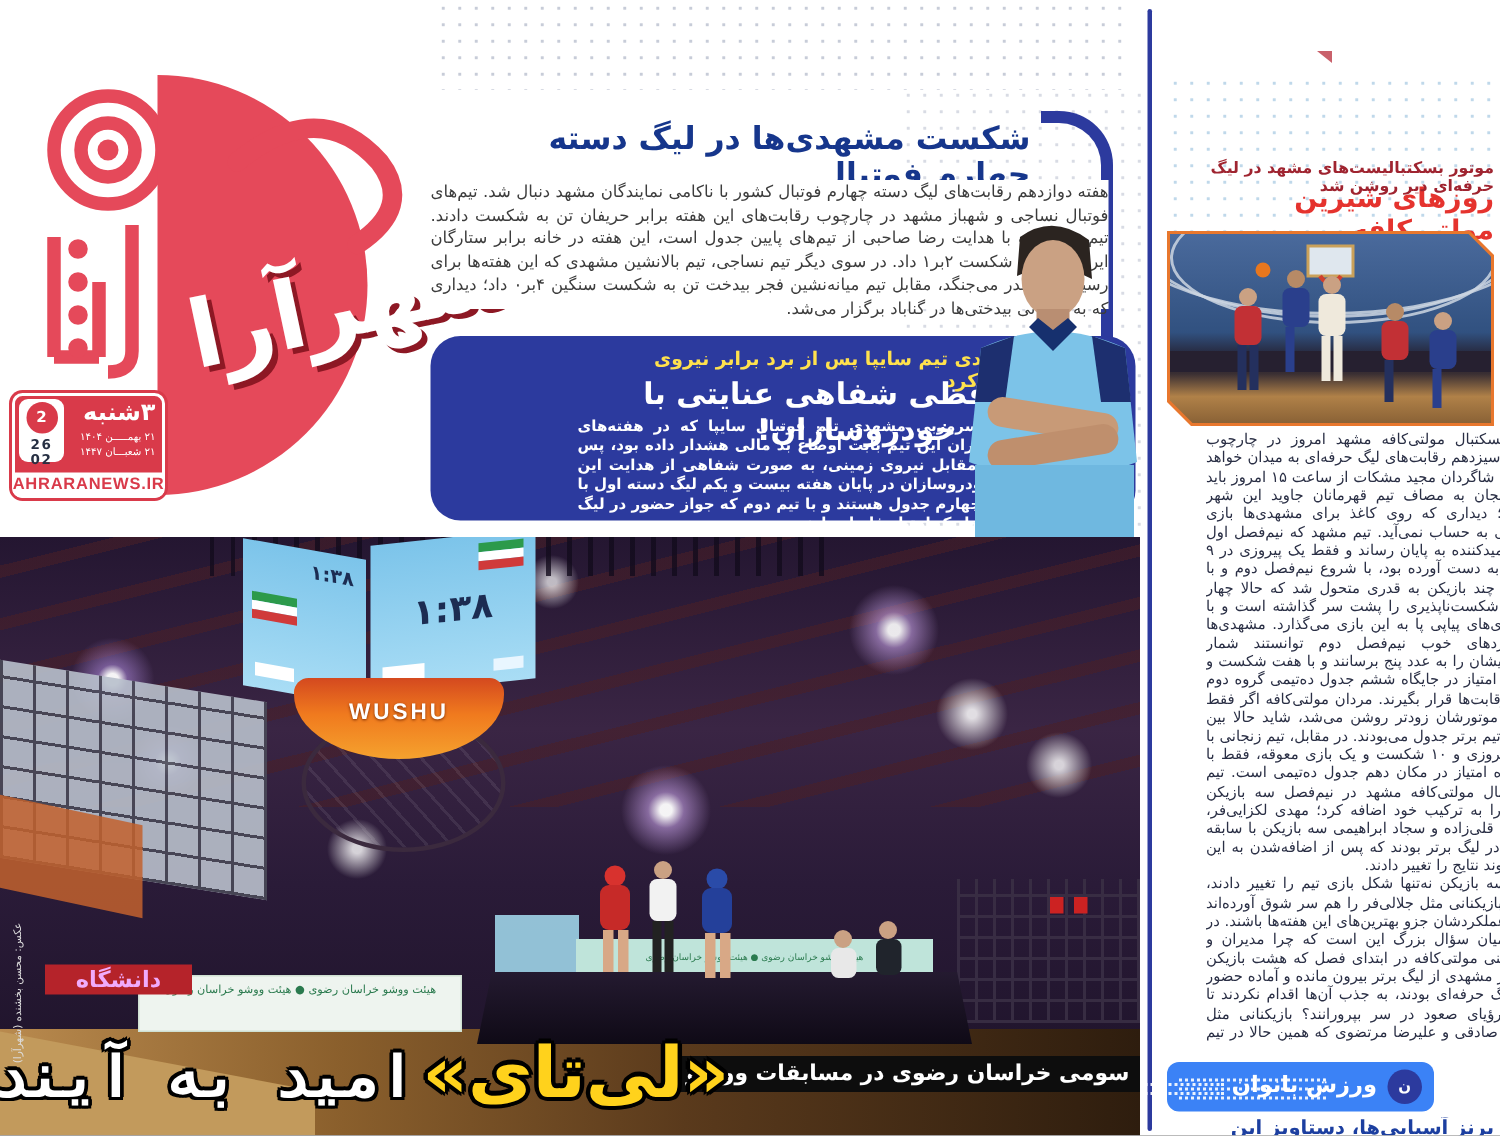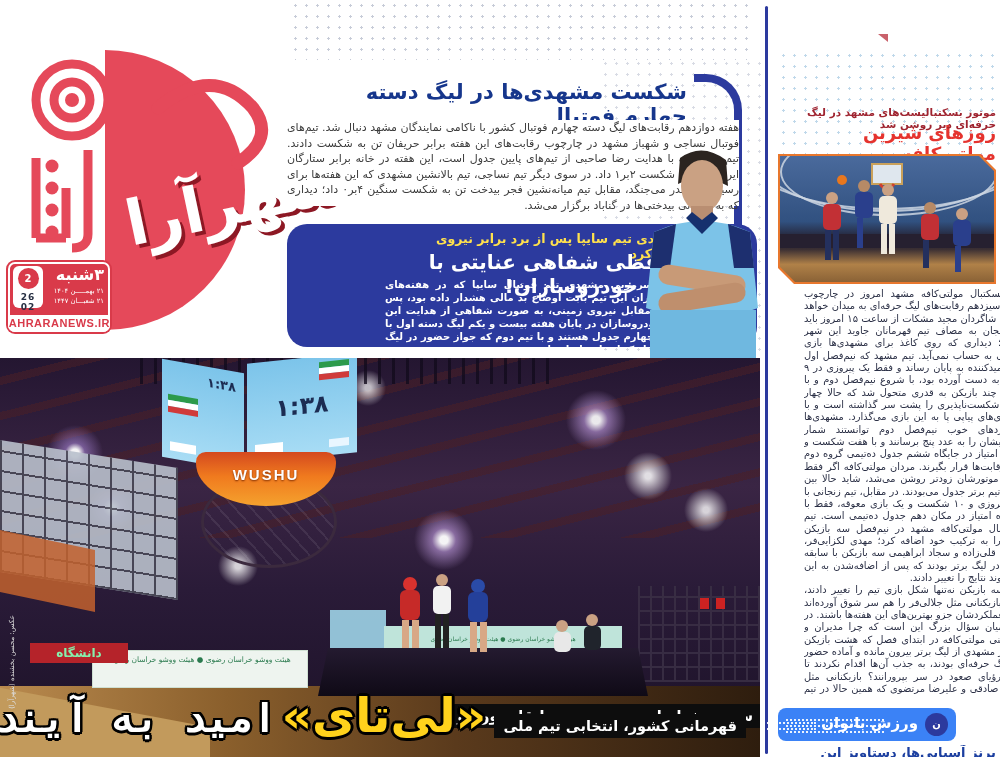--- a/index.html
+++ b/index.html
@@ -87,21 +87,21 @@
      clip-path:polygon(3% 0,97% 0,100% 100%,0 100%);}
   .rigzone{left:638px;top:228px;width:122px;height:96px;z-index:2;opacity:.9;
      background:repeating-linear-gradient(90deg,#3a2f45 0 2px,transparent 2px 12px),
                 repeating-linear-gradient(0deg,#3a2f45 0 2px,transparent 2px 14px);}
   .redsign{width:9px;height:11px;background:#c22;z-index:3;}
   .floor{left:0;top:328px;width:760px;height:71px;z-index:1;
      background:linear-gradient(90deg,#b98a4e 0%,#8a5f2c 30%,#5a3a1c 60%,#2e1d0e 100%);}
   .floor2{left:0;top:300px;width:210px;height:99px;z-index:2;background:#c29a5c;
      clip-path:polygon(0 30%,100% 70%,100% 100%,0 100%);}
   .redchip{left:30px;top:285px;width:98px;height:20px;background:#b5232a;z-index:4;
-     color:#86efac;font-weight:bold;font-size:12px;text-align:center;line-height:20px;overflow:hidden;}
+     color:#f0abfc;font-weight:bold;font-size:15px;text-align:center;line-height:20px;overflow:hidden;}
   .fedbanner{left:92px;top:292px;width:214px;height:36px;background:#eef4ef;z-index:3;
      border:1px solid #cfe0d2;color:#2a7a4e;font-size:7.5px;line-height:17px;text-align:center;
      overflow:hidden;white-space:nowrap;}
   .credit{left:-38px;top:300px;width:100px;z-index:5;transform:rotate(-90deg);color:#ddd;
      font-size:7px;text-align:center;}
   .chip{position:absolute;background:#0d0d0d;color:#fff;font-weight:bold;font-size:14.5px;
      line-height:24px;padding:0 9px;z-index:6;white-space:nowrap;}
   .bigline{left:8px;top:330px;width:478px;z-index:6;text-align:left;white-space:nowrap;}
   .hw{color:#fff;font-weight:bold;font-size:39px;
       text-shadow:2.5px 0 #000,-2.5px 0 #000,0 2.5px #000,0 -2.5px #000,
@@ -272,21 +272,20 @@
     <div class="abs floor2"></div>
 
     <div class="abs redchip rtl">دانشگاه</div>
     <div class="abs fedbanner rtl">
       <span>هیئت ووشو خراسان رضوی ● هیئت ووشو خراسان رضوی</span>
     </div>
 
     <div class="abs credit">عکس: محسن بخشنده (شهرآرا)</div>
 
     <div class="chip rtl" style="right:-2px;top:330px;margin-top:16px;">سومی خراسان رضوی در مسابقات ووشو</div>
-    <div class="chip rtl" style="right:14px;top:356px;">قهرمانی کشور، انتخابی تیم ملی</div>
     <div class="abs bigline rtl">
       <span class="hy">«لی‌تای»</span>
       <span class="hw">امید به آینده</span>
     </div>
   </div>
 
   <div class="abs vdivider"></div>
 
   <div class="abs tagfold"></div>
 

